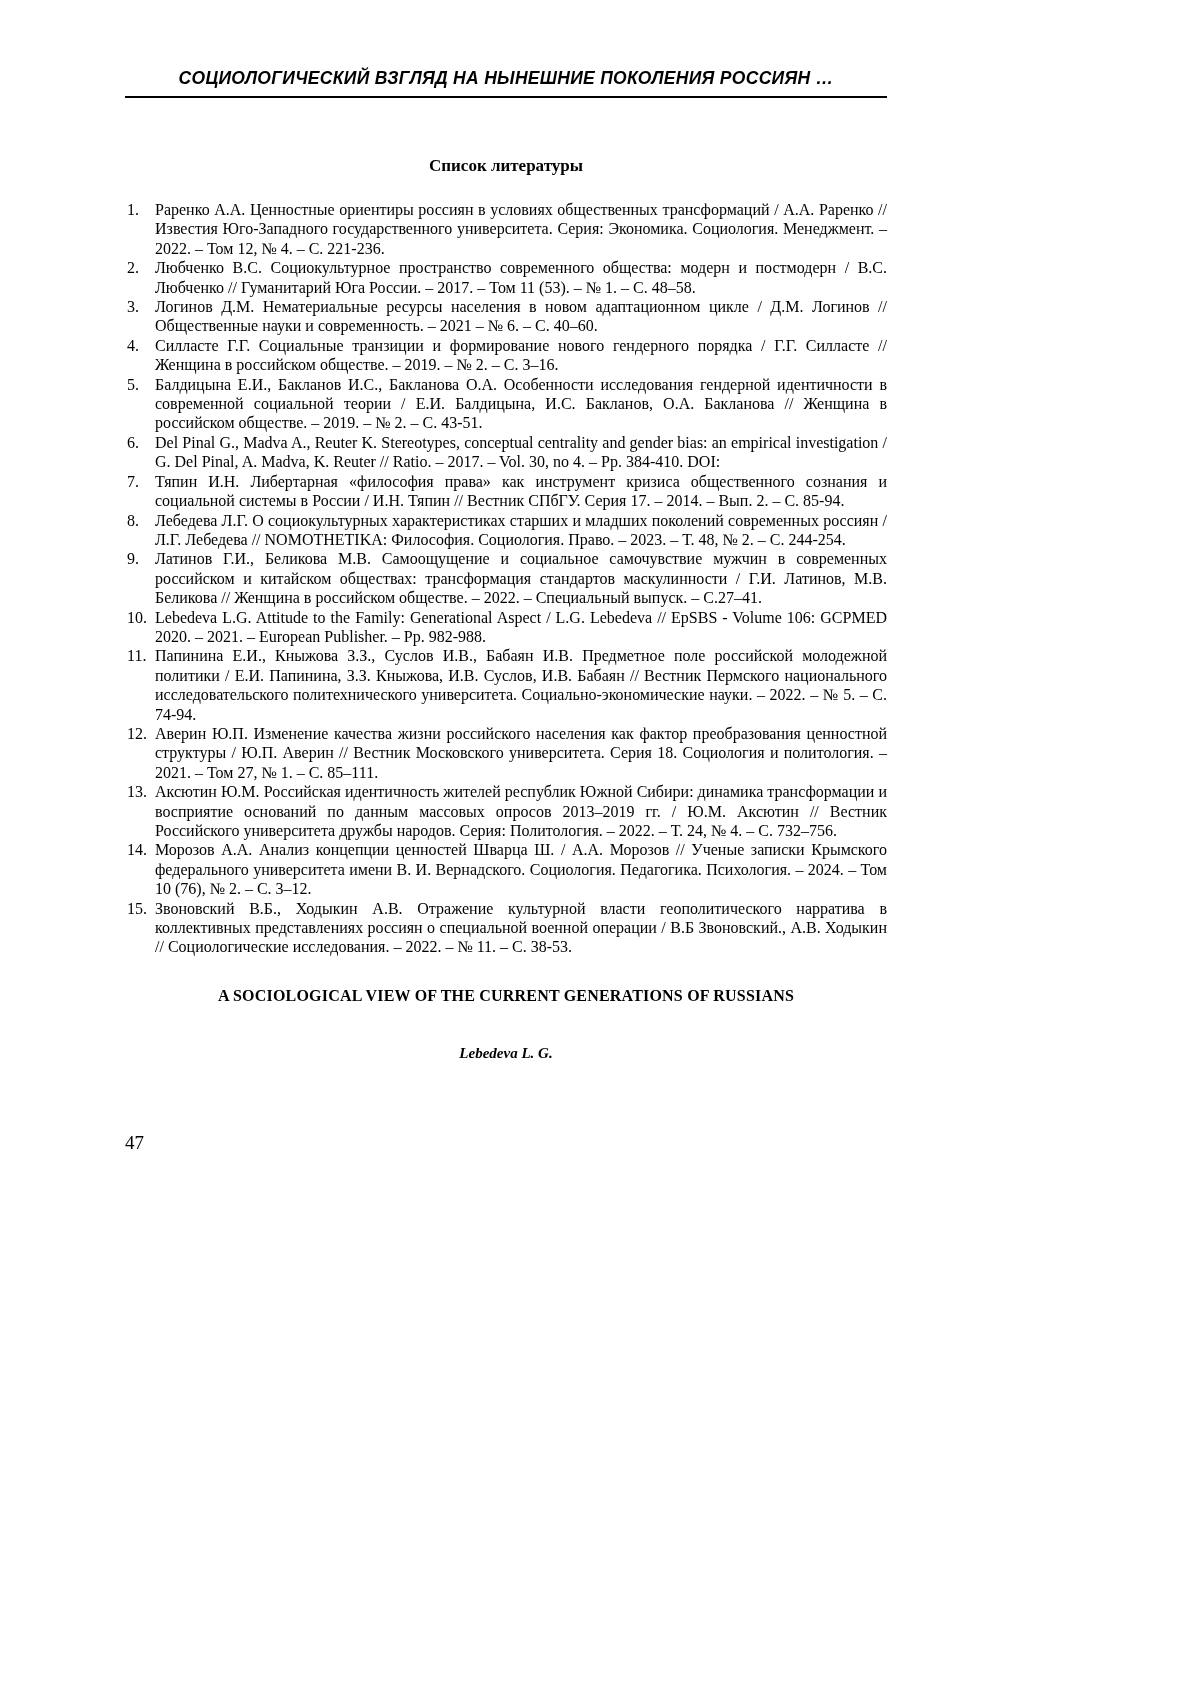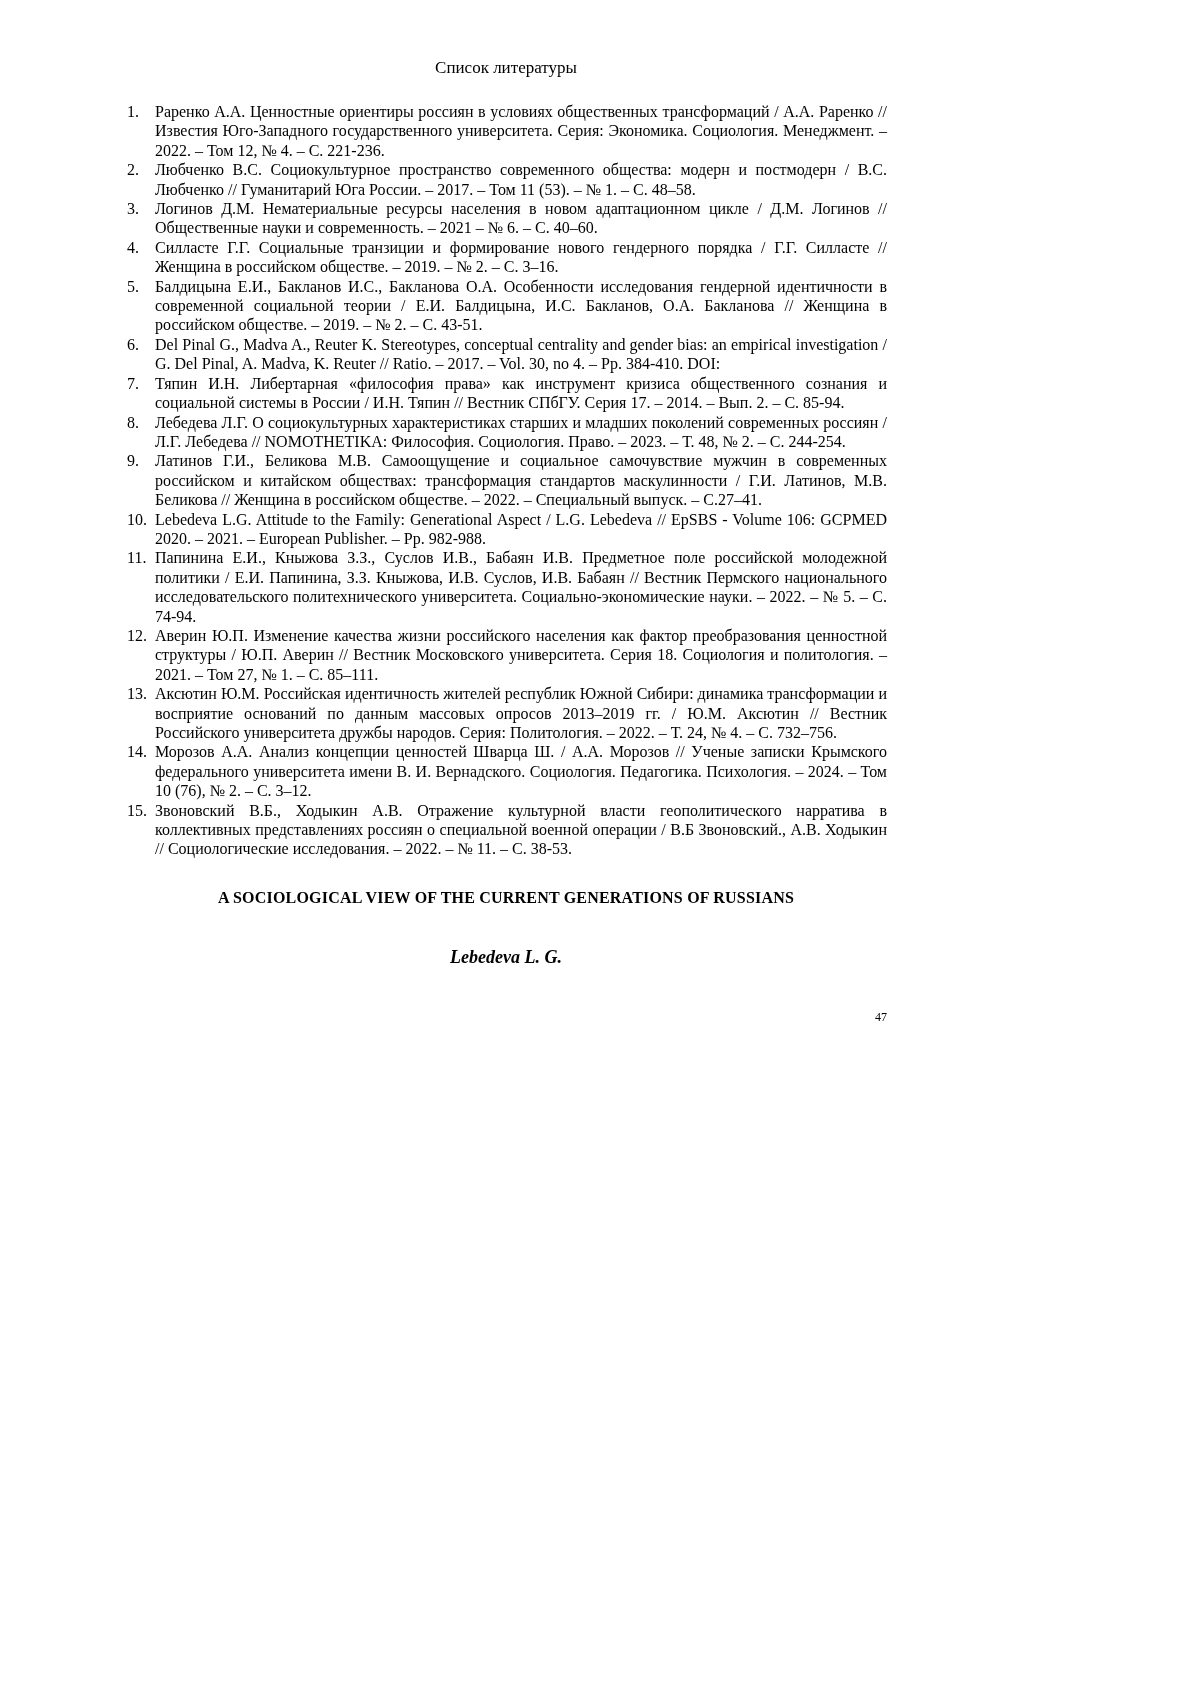--- a/index.html
+++ b/index.html
@@ -35,21 +35,21 @@
   }
   .rh-rule {
     height: 2px;
     background: #000000;
     margin-top: 7px;
   }
   .section-title {
     margin: 58px 0 0 0;
     text-align: center;
     font-size: 17px;
-    font-weight: normal;
+    font-weight: bold;
   }
   .ref-list {
     margin: 24px 0 0 0;
     padding: 0;
     list-style: none;
     font-size: 16px;
     line-height: 19.4px;
   }
   .ref {
     position: relative;
@@ -67,33 +67,37 @@
     font-size: 16px;
     letter-spacing: 0.2px;
   }
   .title-en.line1 { margin-top: 30px; }
   .title-en.line2 { margin-top: 18px; }
   .author {
     margin-top: 40px;
     text-align: center;
     font-weight: bold;
     font-style: italic;
-    font-size: 18px;
+    font-size: 15px;
   }
   .page-number {
-    margin-top: 42px;
-    text-align: right;
-    font-size: 12px;
+    margin-top: 70px;
+    text-align: left;
+    font-size: 19px;
   }
 </style>
 </head>
 <body>
 
 <div class="page">
 
+  <div class="running-header">
+    <div class="rh-text">СОЦИОЛОГИЧЕСКИЙ ВЗГЛЯД НА НЫНЕШНИЕ ПОКОЛЕНИЯ РОССИЯН …</div>
+    <div class="rh-rule"></div>
+  </div>
 
   <h2 class="section-title">Список литературы</h2>
 
   <ol class="ref-list">
     <li class="ref"><span class="ref-num">1.</span><span class="ref-text">Раренко А.А. Ценностные ориентиры россиян в условиях общественных трансформаций / А.А. Раренко // Известия Юго-Западного государственного университета. Серия: Экономика. Социология. Менеджмент. – 2022. – Том 12, № 4. – С. 221-236.</span></li>
     <li class="ref"><span class="ref-num">2.</span><span class="ref-text">Любченко В.С. Социокультурное пространство современного общества: модерн и постмодерн / В.С. Любченко // Гуманитарий Юга России. – 2017. – Том 11 (53). – № 1. – С. 48–58.</span></li>
     <li class="ref"><span class="ref-num">3.</span><span class="ref-text">Логинов Д.М. Нематериальные ресурсы населения в новом адаптационном цикле / Д.М. Логинов // Общественные науки и современность. – 2021 – № 6. – С. 40–60.</span></li>
     <li class="ref"><span class="ref-num">4.</span><span class="ref-text">Силласте Г.Г. Социальные транзиции и формирование нового гендерного порядка / Г.Г. Силласте // Женщина в российском обществе. – 2019. – № 2. – С. 3–16.</span></li>
     <li class="ref"><span class="ref-num">5.</span><span class="ref-text">Балдицына Е.И., Бакланов И.С., Бакланова О.А. Особенности исследования гендерной идентичности в современной социальной теории / Е.И. Балдицына, И.С. Бакланов, О.А. Бакланова // Женщина в российском обществе. – 2019. – № 2. – С. 43-51.</span></li>
     <li class="ref"><span class="ref-num">6.</span><span class="ref-text">Del Pinal G., Madva A., Reuter K. Stereotypes, conceptual centrality and gender bias: an empirical investigation / G. Del Pinal, A. Madva, K. Reuter // Ratio. – 2017. – Vol. 30, no 4. – Pp. 384-410. DOI:</span></li>

